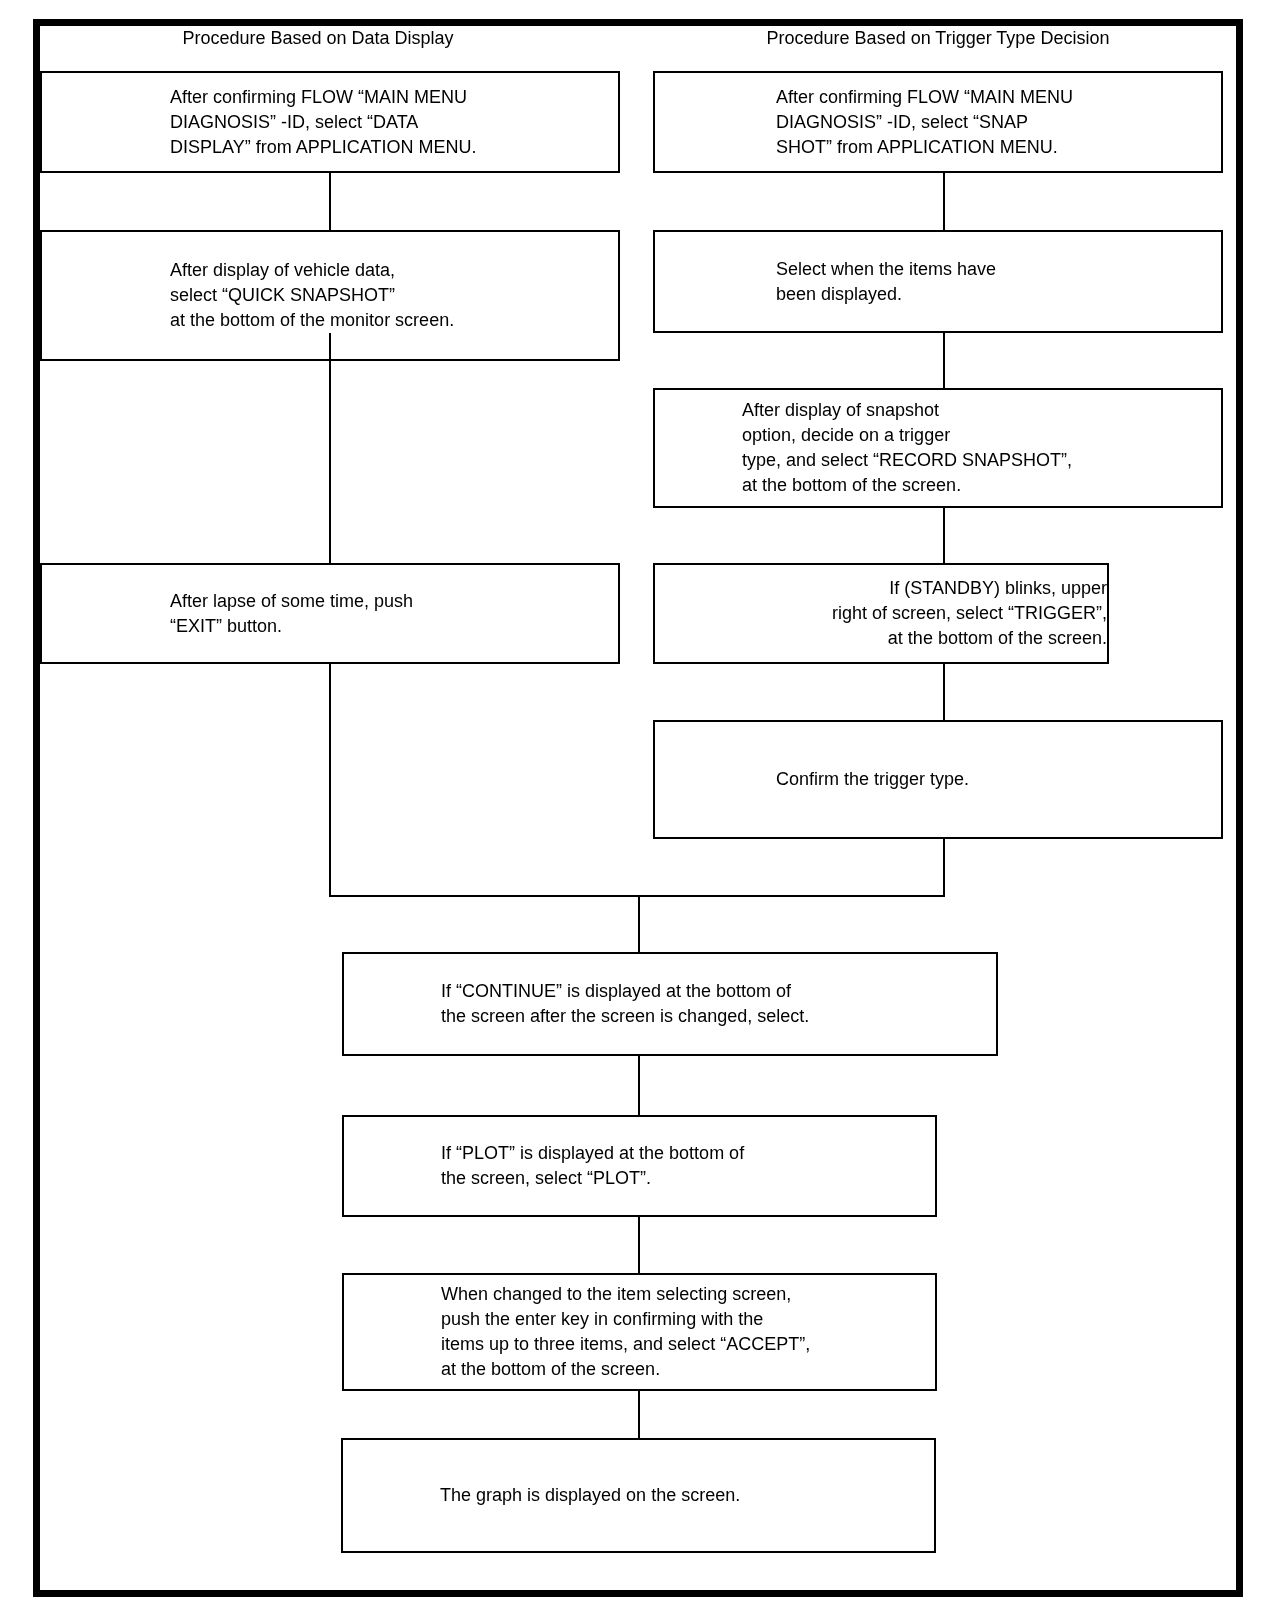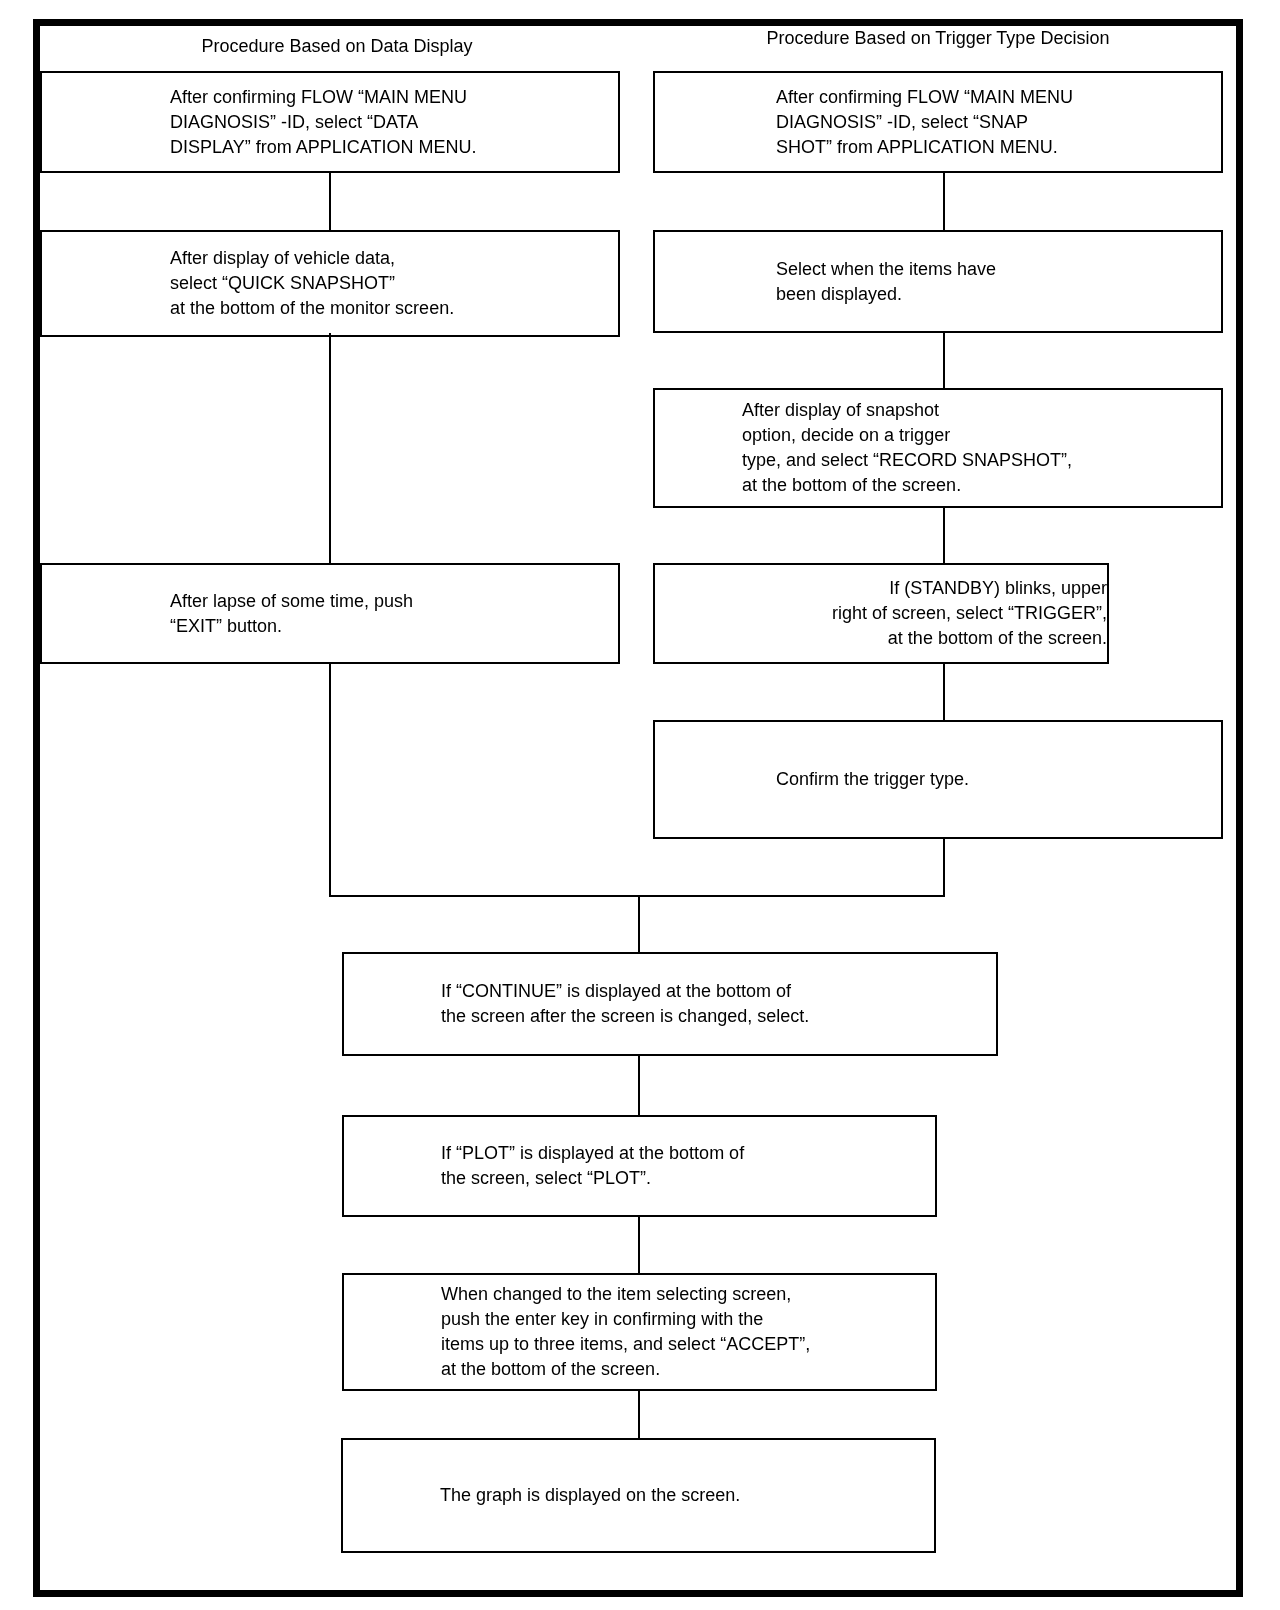--- a/index.html
+++ b/index.html
@@ -19,37 +19,37 @@
     border: 7px solid #000000;
   }
   .col-header {
     position: absolute;
     top: 27px;
     font-size: 18px;
     line-height: 22px;
     text-align: center;
     white-space: nowrap;
   }
-  .col-header.left  { left: 47px;  width: 580px; margin-top: 8px; }
+  .col-header.left  { left: 28px;  width: 580px; }
   .col-header.right { left: 653px; width: 570px; }
 
   .box {
     position: absolute;
     background: #ffffff;
     border: 2px solid #000000;
     display: flex;
     flex-direction: column;
     justify-content: center;
     font-size: 18px;
     line-height: 25px;
     text-align: left;
   }
   
   .b-l1 { left: 40px; top: 71px;  width: 580px; height: 102px; padding-left: 128px; }
-  .b-l2 { left: 40px; top: 230px; width: 580px; height: 107px; padding-left: 128px; }
+  .b-l2 { left: 40px; top: 230px; width: 580px; height: 131px; padding-left: 128px; }
   .b-l3 { left: 40px; top: 563px; width: 580px; height: 101px; padding-left: 128px; }
   
   .b-r1 { left: 653px; top: 71px;  width: 570px; height: 102px; padding-left: 121px; }
   .b-r2 { left: 653px; top: 230px; width: 570px; height: 103px; padding-left: 121px; }
   .b-r3 { left: 653px; top: 388px; width: 570px; height: 120px; padding-left: 87px; }
   .b-r4 { left: 653px; top: 563px; width: 456px; height: 101px; padding-left: 83px; text-align: right; }
   .b-r5 { left: 653px; top: 720px; width: 570px; height: 119px; padding-left: 121px; }
   
   .b-c1 { left: 342px; top: 952px;  width: 656px; height: 104px; padding-left: 97px; }
   .b-c2 { left: 342px; top: 1115px; width: 595px; height: 102px; padding-left: 97px; }

